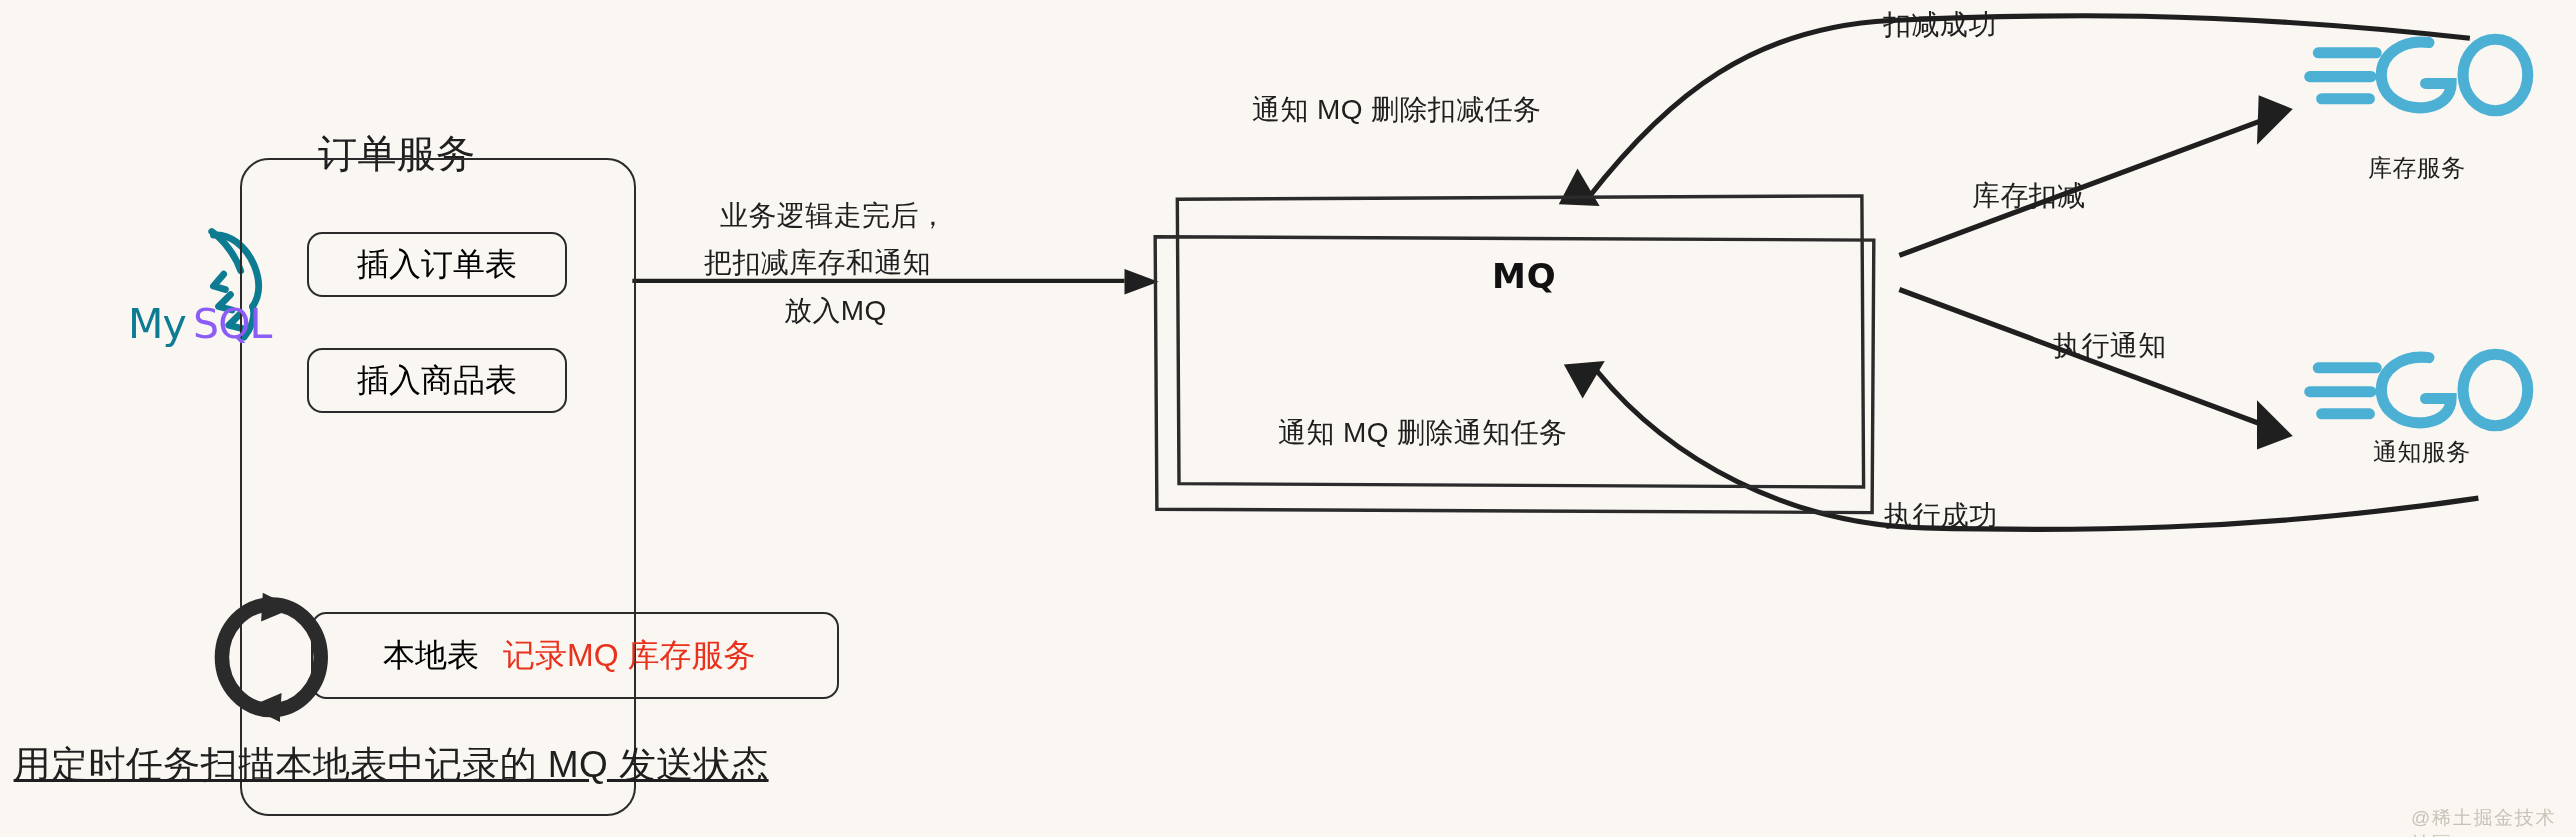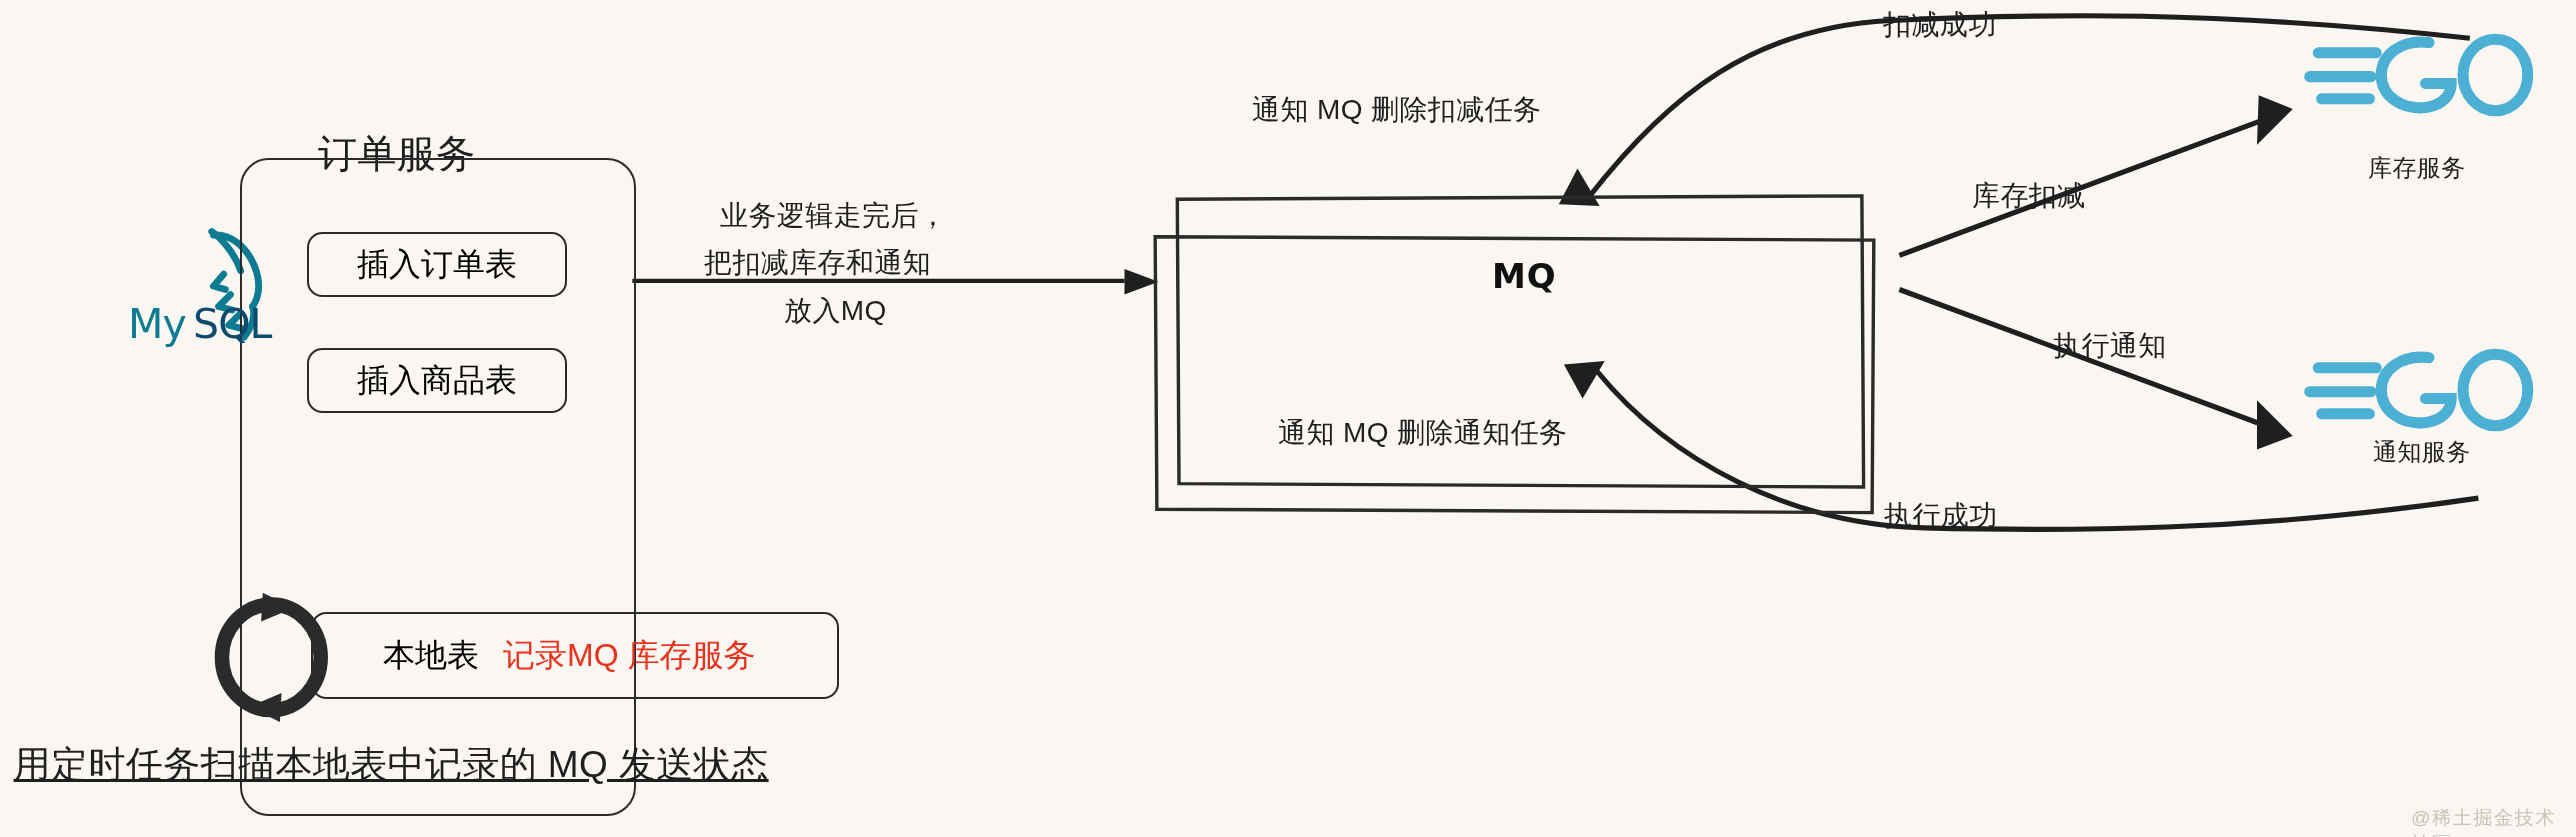--- a/index.html
+++ b/index.html
@@ -66,21 +66,21 @@
     background: transparent;
   }
   .mysql-text {
     position: absolute;
     font-size: 41px;
     font-weight: 400;
     font-family: "DejaVu Sans", sans-serif;
     letter-spacing: -0.9px;
   }
   .my { color: #0d7b92; text-align: right; }
-  .sql { color: #0c4a6e; }
+  .sql { color: #8b5cf6; }
   .watermark {
     position: absolute;
     font-size: 19px;
     color: #c9c2b8;
     letter-spacing: 1.7px;
   }
   .mq-text {
     position: absolute;
     font-size: 34px;
     font-weight: 700;

